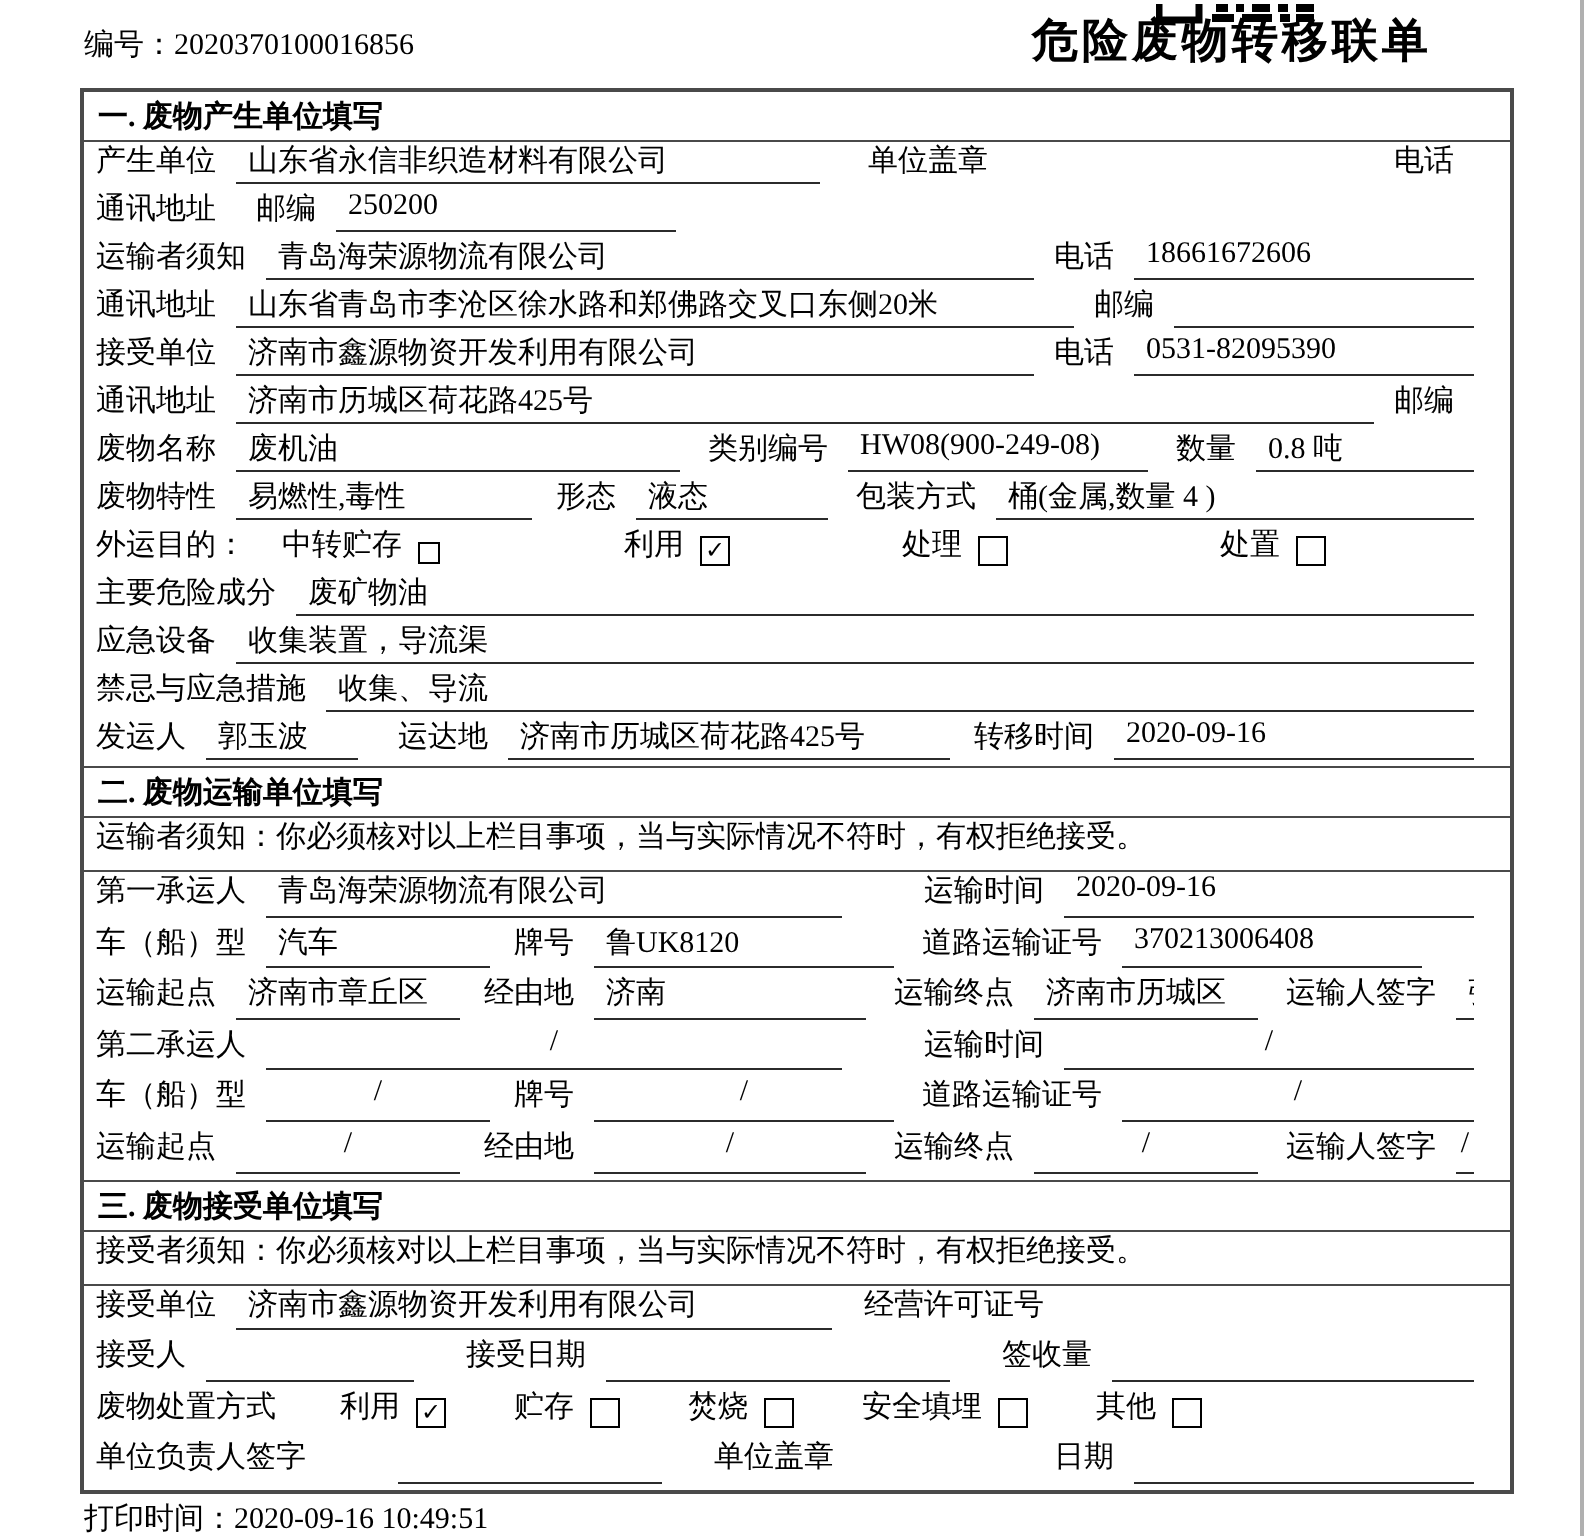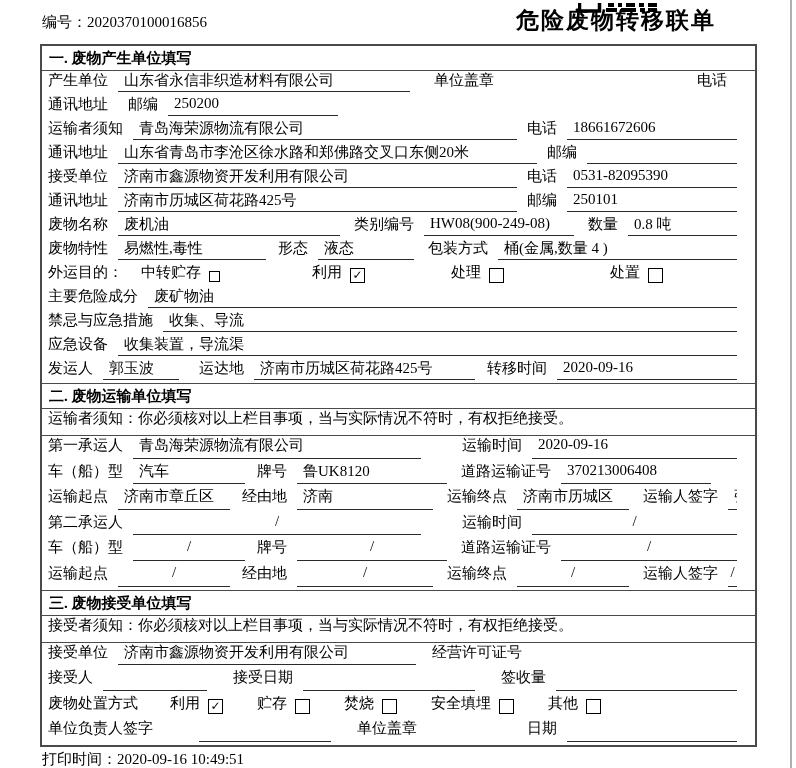--- a/index.html
+++ b/index.html
@@ -96,21 +96,20 @@
       <span class="lbl">接受单位</span>
       <span class="val grow">济南市鑫源物资开发利用有限公司</span>
       <span class="lbl" style="margin-left:10px">电话</span>
       <span class="val" style="width:170px">0531-82095390</span>
     </div>
 
     <div class="row">
       <span class="lbl">通讯地址</span>
       <span class="val grow">济南市历城区荷花路425号</span>
       <span class="lbl" style="margin-left:10px">邮编</span>
-      <span class="val" style="width:170px">250101</span>
     </div>
 
     <div class="row">
       <span class="lbl">废物名称</span>
       <span class="val" style="width:222px">废机油</span>
       <span class="lbl" style="margin-left:14px">类别编号</span>
       <span class="val" style="width:150px">HW08(900-249-08)</span>
       <span class="lbl" style="margin-left:14px">数量</span>
       <span class="val grow">0.8 吨</span>
     </div>
@@ -135,27 +134,27 @@
       <span class="txt" style="margin-left:106px">处置</span>
       <span class="cb"></span>
     </div>
 
     <div class="row">
       <span class="lbl">主要危险成分</span>
       <span class="val grow">废矿物油</span>
     </div>
 
     <div class="row">
+      <span class="lbl">应急设备</span>
+      <span class="val grow">收集装置，导流渠</span>
+    </div>
+
+    <div class="row">
       <span class="lbl">禁忌与应急措施</span>
       <span class="val grow">收集、导流</span>
-    </div>
-
-    <div class="row">
-      <span class="lbl">应急设备</span>
-      <span class="val grow">收集装置，导流渠</span>
     </div>
 
     <div class="row">
       <span class="lbl">发运人</span>
       <span class="val" style="width:76px">郭玉波</span>
       <span class="lbl" style="margin-left:20px">运达地</span>
       <span class="val grow">济南市历城区荷花路425号</span>
       <span class="lbl" style="margin-left:12px">转移时间</span>
       <span class="val" style="width:180px">2020-09-16</span>
     </div>

